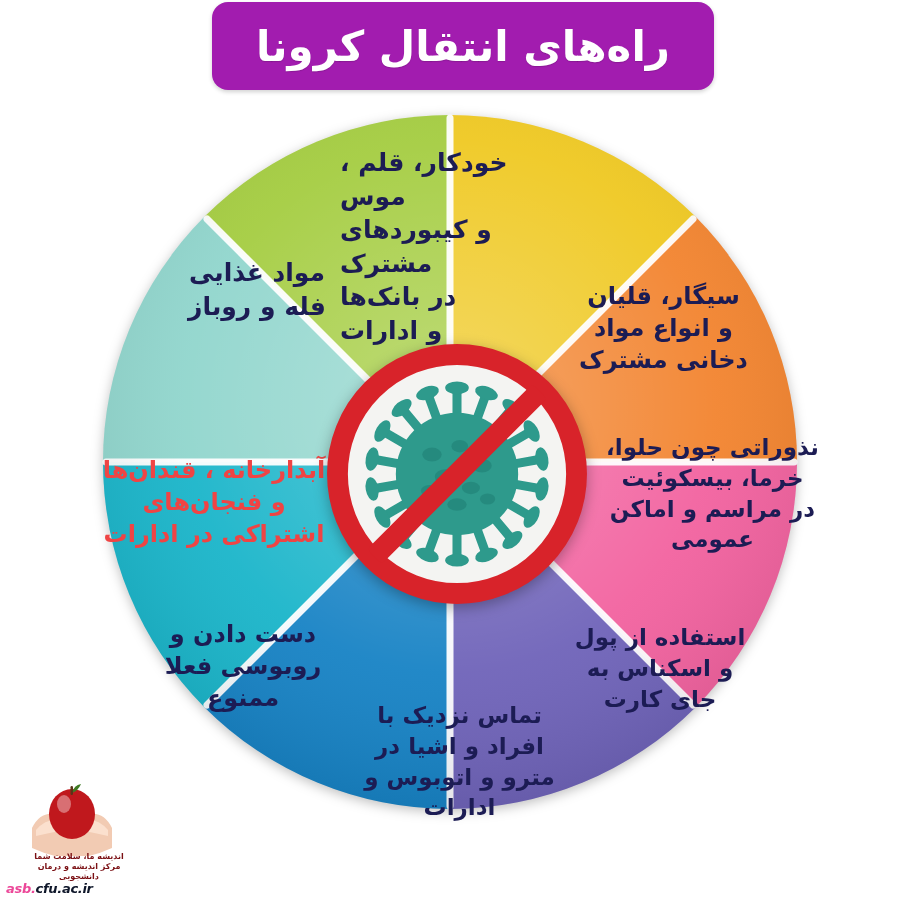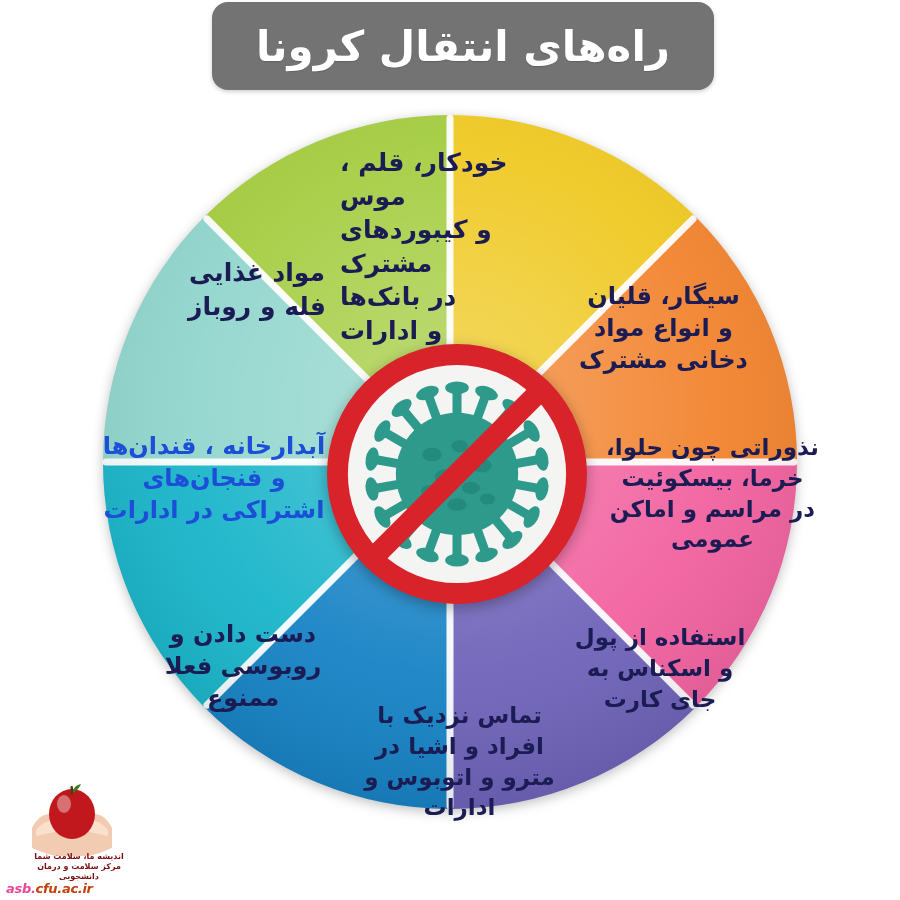--- a/index.html
+++ b/index.html
@@ -85,28 +85,28 @@
     position:absolute;left:0;bottom:14px;width:150px;
     text-align:center;direction:rtl;
     color:#7B1014;font-weight:bold;font-size:8px;line-height:1.25;
   }
   .logo-url{
     position:absolute;left:2px;bottom:0px;
     font-size:13px;font-weight:bold;font-style:italic;
     direction:ltr;letter-spacing:-.3px;
   }
   .logo-url .u-a{color:#ec4899;}
-  .logo-url .u-b{color:#c2410c;}
+  .logo-url .u-b{color:#0f172a;}
 </style>
 </head>
 <body>
 
 <div id="poster">
 
-  <div class="title-banner" style="background: #737373;">
+  <div class="title-banner" style="background: #a21caf;">
     <div class="title-text" style="color: rgb(255, 255, 255);">راه‌های انتقال کرونا</div>
   </div>
 
   <div class="wheel-wrap">
     <svg class="wheel-svg" viewBox="0 0 700 700">
       <defs>
         <radialGradient id="gshade" cx="50%" cy="42%" r="62%">
           <stop offset="0%" stop-color="#ffffff" stop-opacity="0.30"></stop>
           <stop offset="62%" stop-color="#ffffff" stop-opacity="0.06"></stop>
           <stop offset="100%" stop-color="#000000" stop-opacity="0.10"></stop>
@@ -151,21 +151,21 @@
 عمومی</div>
   <div class="seg-label s3" style="color: rgb(28, 28, 84);">استفاده از پول
 و اسکناس به
 جای کارت</div>
   <div class="seg-label s4" style="color: rgb(28, 28, 84);">تماس نزدیک با
 افراد و اشیا در
 مترو و اتوبوس و
 ادارات</div>
   <div class="seg-label s5" style="color: rgb(28, 28, 84);">دست دادن و
 روبوسی فعلا ممنوع</div>
-  <div class="seg-label s6" style="color: #1d4ed8;">آبدارخانه ، قندان‌ها
+  <div class="seg-label s6" style="color: #ef4444; margin-top: 24px;">آبدارخانه ، قندان‌ها
 و فنجان‌های
 اشتراکی در ادارات</div>
   <div class="seg-label s7" style="color: rgb(28, 28, 84);">مواد غذایی
 فله و روباز</div>
 
   <div class="center-badge">
     <svg viewBox="0 0 200 200">
       <circle id="cb-disc" cx="100" cy="100" r="92" fill="#F4F4F2"></circle>
 
       <g id="cb-virus">
@@ -233,21 +233,21 @@
       <path d="M10 44 q8 -16 22 -14 l36 0 q14 -2 22 14 l0 20 q-22 10 -40 10 q-18 0 -40 -10 z" fill="#F2CBB3"></path>
       <path d="M14 46 q10 -12 24 -10 l24 0 q14 -2 24 10 l0 6 q-24 -6 -36 -6 q-12 0 -36 6 z" fill="#FBE0CE"></path>
 
       <ellipse id="logo-apple" cx="50" cy="30" rx="23" ry="25" fill="#C0181D"></ellipse>
       <ellipse cx="42" cy="20" rx="7" ry="9" fill="#ffffff" opacity=".38"></ellipse>
       <path d="M50 9 q2 -8 9 -9 q-3 7 -9 9 z" fill="#3E7A22"></path>
       <rect x="48.5" y="2" width="2.5" height="9" rx="1.2" fill="#5A3418"></rect>
     </svg>
     <div class="logo-lines" style="color: rgb(123, 16, 20);">
       <div>اندیشه ما، سلامت شما</div>
-      <div>مرکز سلامت و درمان</div>
+      <div>مرکز اندیشه و درمان</div>
       <div>دانشجویی</div>
     </div>
     <div class="logo-url">
       <span class="u-a">asb.</span><span class="u-b">cfu.ac.ir</span>
     </div>
   </div>
 
 </div>
 
 </body></html>

